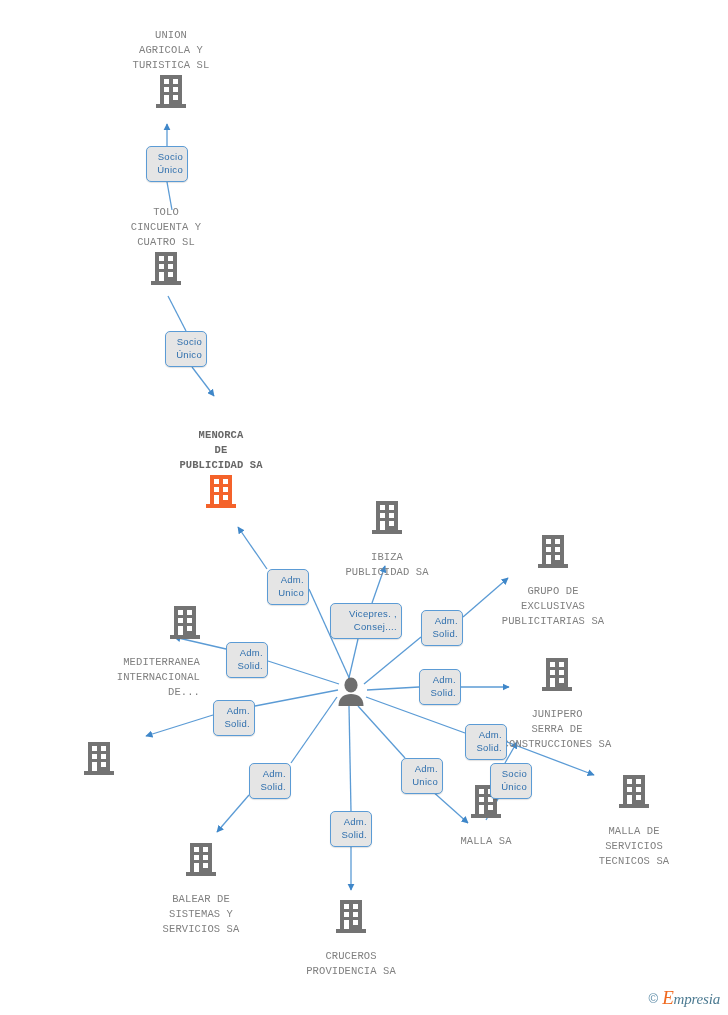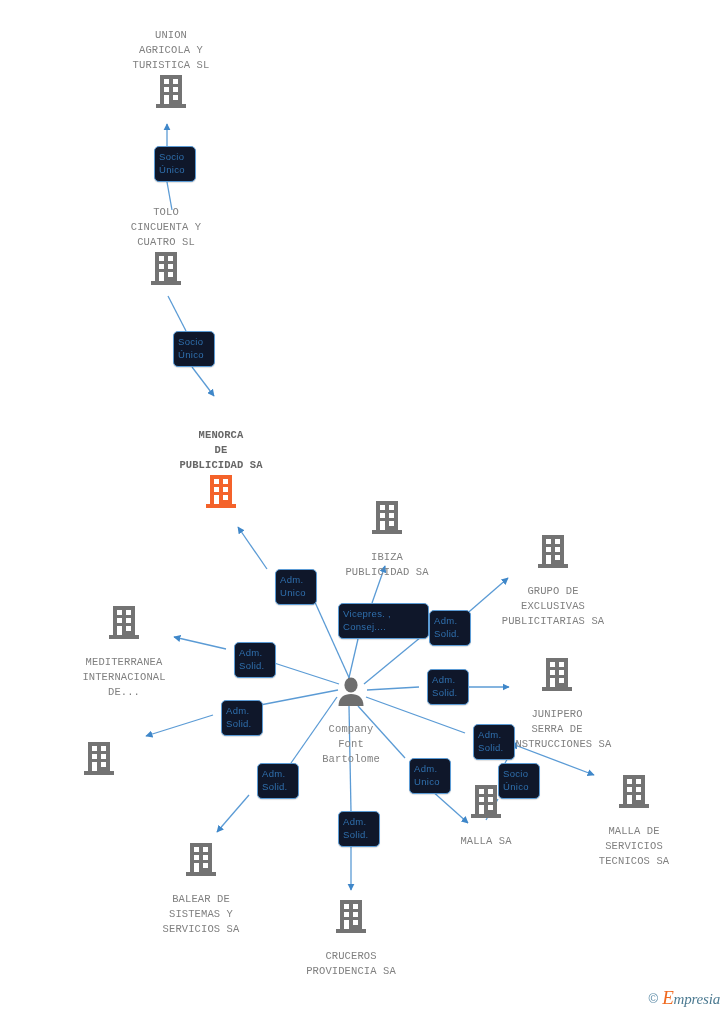--- a/index.html
+++ b/index.html
@@ -50,32 +50,31 @@
   .node.focus .caption {
     color: #666666;
     font-weight: bold;
   }
   .node.label-above .caption { margin-bottom: 1px; }
   .node.label-below .caption { margin-top: 16px; }
 
   .edge-label {
     position: absolute;
     box-sizing: border-box;
-    background: #0f172a;
+    background: #e5e5e5;
     border: 1.4px solid #5b9bd5;
     border-radius: 5px;
     color: #2f6fad;
     font-size: 9.5px;
     line-height: 13px;
-    text-align: left;
+    text-align: right;
     padding: 3px 4px 3px 4px;
     box-shadow: 0 1px 1px rgba(0,0,0,0.12);
     white-space: pre-line;
     letter-spacing: 0.3px;
-    margin-left: 8px;
   }
 
   .watermark {
     position: absolute;
     right: 8px;
     bottom: 6px;
     display: flex;
     align-items: center;
     gap: 4px;
     font-size: 15px;
@@ -252,21 +251,21 @@
           <rect x="8" y="21" width="5" height="9"></rect>
             <rect x="17" y="21" width="5" height="5"></rect>
         </g>
       </svg>
     </span>
     <span class="caption">GRUPO DE
 EXCLUSIVAS
 PUBLICITARIAS SA</span>
   </div>
 
-  <div class="node label-below" style="left:124px; top:605px;">
+  <div class="node label-below" style="left:130px; top:605px;text-align:right;">
     <span class="icon-wrap">
       <svg width="30" height="34" viewBox="0 0 30 34">
         <g fill="#737373">
             <rect x="4" y="1" width="22" height="29"></rect>
             <rect x="0" y="30" width="30" height="4"></rect>
           </g>
         <g fill="#ffffff">
           <rect x="8" y="5" width="5" height="5"></rect>
             <rect x="17" y="5" width="5" height="5"></rect>
           <rect x="8" y="13" width="5" height="5"></rect>
@@ -305,23 +304,20 @@
 
   <div class="node label-below" style="left:351px; top:676px;">
     <span class="icon-wrap">
       <svg width="30" height="30" viewBox="0 0 30 30">
         <g fill="#6e6e6e">
           <ellipse cx="15" cy="9" rx="6.6" ry="7.6"></ellipse>
           <path d="M 2.5 30 C 2.5 21.5 8 18 15 18 C 22 18 27.5 21.5 27.5 30 Z"></path>
         </g>
       </svg>
     </span>
-    <span class="caption">Company
-Font
-Bartolome</span>
   </div>
 
   <div class="node label-below" style="left:99px; top:741px;">
     <span class="icon-wrap">
       <svg width="30" height="34" viewBox="0 0 30 34">
         <g fill="#737373">
             <rect x="4" y="1" width="22" height="29"></rect>
             <rect x="0" y="30" width="30" height="4"></rect>
           </g>
         <g fill="#ffffff">
@@ -420,21 +416,21 @@
     <span class="caption">CRUCEROS
 PROVIDENCIA SA</span>
   </div>
 
   <div class="edge-label" style="left:146px; top:146px; width:42px; height:36px;">Socio
 Único</div>
   <div class="edge-label" style="left:165px; top:331px; width:42px; height:36px;">Socio
 Único</div>
   <div class="edge-label" style="left:267px; top:569px; width:42px; height:36px;">Adm.
 Unico</div>
-  <div class="edge-label" style="left:330px; top:603px; width:91px; height:36px;">Vicepres. ,
+  <div class="edge-label" style="left:330px; top:603px; width:72px; height:36px;">Vicepres. ,
 Consej....</div>
   <div class="edge-label" style="left:421px; top:610px; width:42px; height:36px;">Adm.
 Solid.</div>
   <div class="edge-label" style="left:226px; top:642px; width:42px; height:36px;">Adm.
 Solid.</div>
   <div class="edge-label" style="left:419px; top:669px; width:42px; height:36px;">Adm.
 Solid.</div>
   <div class="edge-label" style="left:213px; top:700px; width:42px; height:36px;">Adm.
 Solid.</div>
   <div class="edge-label" style="left:465px; top:724px; width:42px; height:36px;">Adm.

